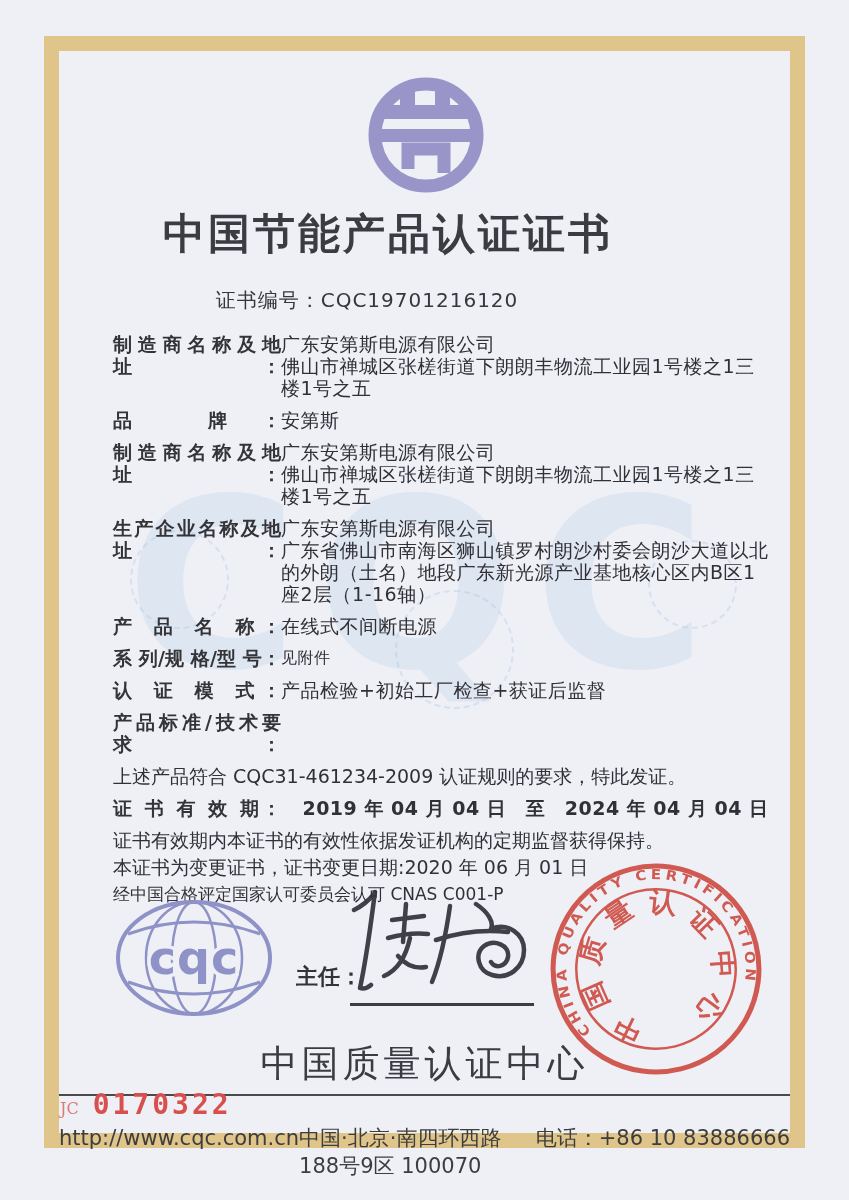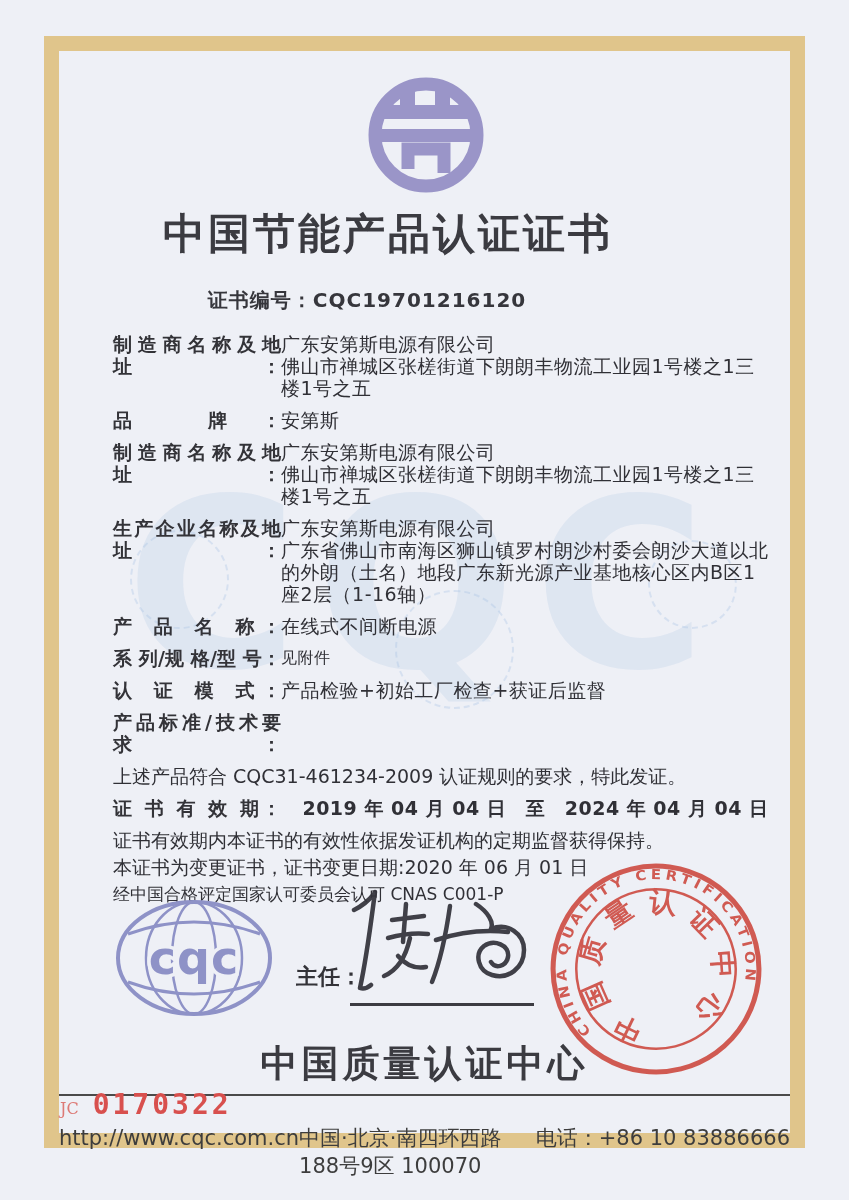--- a/index.html
+++ b/index.html
@@ -17,41 +17,41 @@
   .r1{left:130px;top:530px;width:95px;height:95px;}
   .r2{left:395px;top:590px;width:115px;height:115px;}
   .r3{left:648px;top:540px;width:85px;height:85px;}
 
   .logo-energy{position:absolute;left:362px;top:68px;z-index:2;}
 
   .title{position:absolute;left:0;top:206px;width:776px;text-align:center;z-index:2;
          font-size:42px;font-weight:700;letter-spacing:3px;color:#3b3b41;}
 
   .certno{position:absolute;left:0;top:287px;width:734px;text-align:center;z-index:2;
-          font-size:20px;font-weight:700;color:#36363c;letter-spacing:1px;}
+          font-size:20px;font-weight:400;color:#36363c;letter-spacing:1px;}
 
   .fields{position:absolute;left:113px;top:333px;width:677px;z-index:2;font-size:19px;}
   .row{display:flex;align-items:flex-start;margin-bottom:10px;}
   .f-label{flex:0 0 168px;text-align:justify;text-align-last:justify;font-weight:600;
            color:#333338;line-height:22px;}
   .f-value{flex:1;white-space:pre-line;line-height:22px;color:#303036;letter-spacing:0.5px;}
   .f-value.small{font-size:16px;line-height:22px;}
   .statement{margin:2px 0 10px 0;line-height:22px;color:#303036;}
   .validity .f-value{font-weight:600;text-align:center;}
   .note{line-height:22px;margin-bottom:5px;color:#303036;}
   .note.small{font-size:17px;}
 
   
   .cqc-globe{position:absolute;left:112px;top:898px;z-index:2;}
   .director{position:absolute;left:296px;top:962px;z-index:3;font-size:22px;font-weight:700;color:#333338;}
   .sig-line{position:absolute;left:350px;top:1003px;width:184px;height:3px;background:#3c3c42;z-index:3;}
   .signature{position:absolute;left:338px;top:882px;z-index:4;}
   .stamp{position:absolute;left:545px;top:858px;z-index:5;mix-blend-mode:multiply;opacity:0.92;}
   .orgname{position:absolute;left:0;top:1039px;width:849px;text-align:center;z-index:2;
-           font-size:37px;font-weight:700;letter-spacing:4px;color:#3b3b41;}
+           font-size:37px;font-weight:400;letter-spacing:4px;color:#3b3b41;}
   .rule{position:absolute;left:59px;top:1094px;width:731px;height:2px;background:#4a4a4a;z-index:2;}
   .footer{position:absolute;left:59px;top:1104px;width:731px;z-index:2;font-size:21px;color:#3d3d3d;
           display:flex;justify-content:space-between;align-items:baseline;}
   .footer .addr{text-align:left;flex:1;margin-top:20px;}
   .serial{position:absolute;left:60px;top:1088px;z-index:2;color:#d8504e;}
   .serial .jc{font-family:"DejaVu Serif","Liberation Serif",serif;font-size:16px;margin-right:14px;color:#dd7a76;}
   .serial .num{font-family:"DejaVu Sans Mono","Liberation Mono",monospace;font-size:28px;
                font-weight:700;letter-spacing:3px;}
 </style>
 </head>

